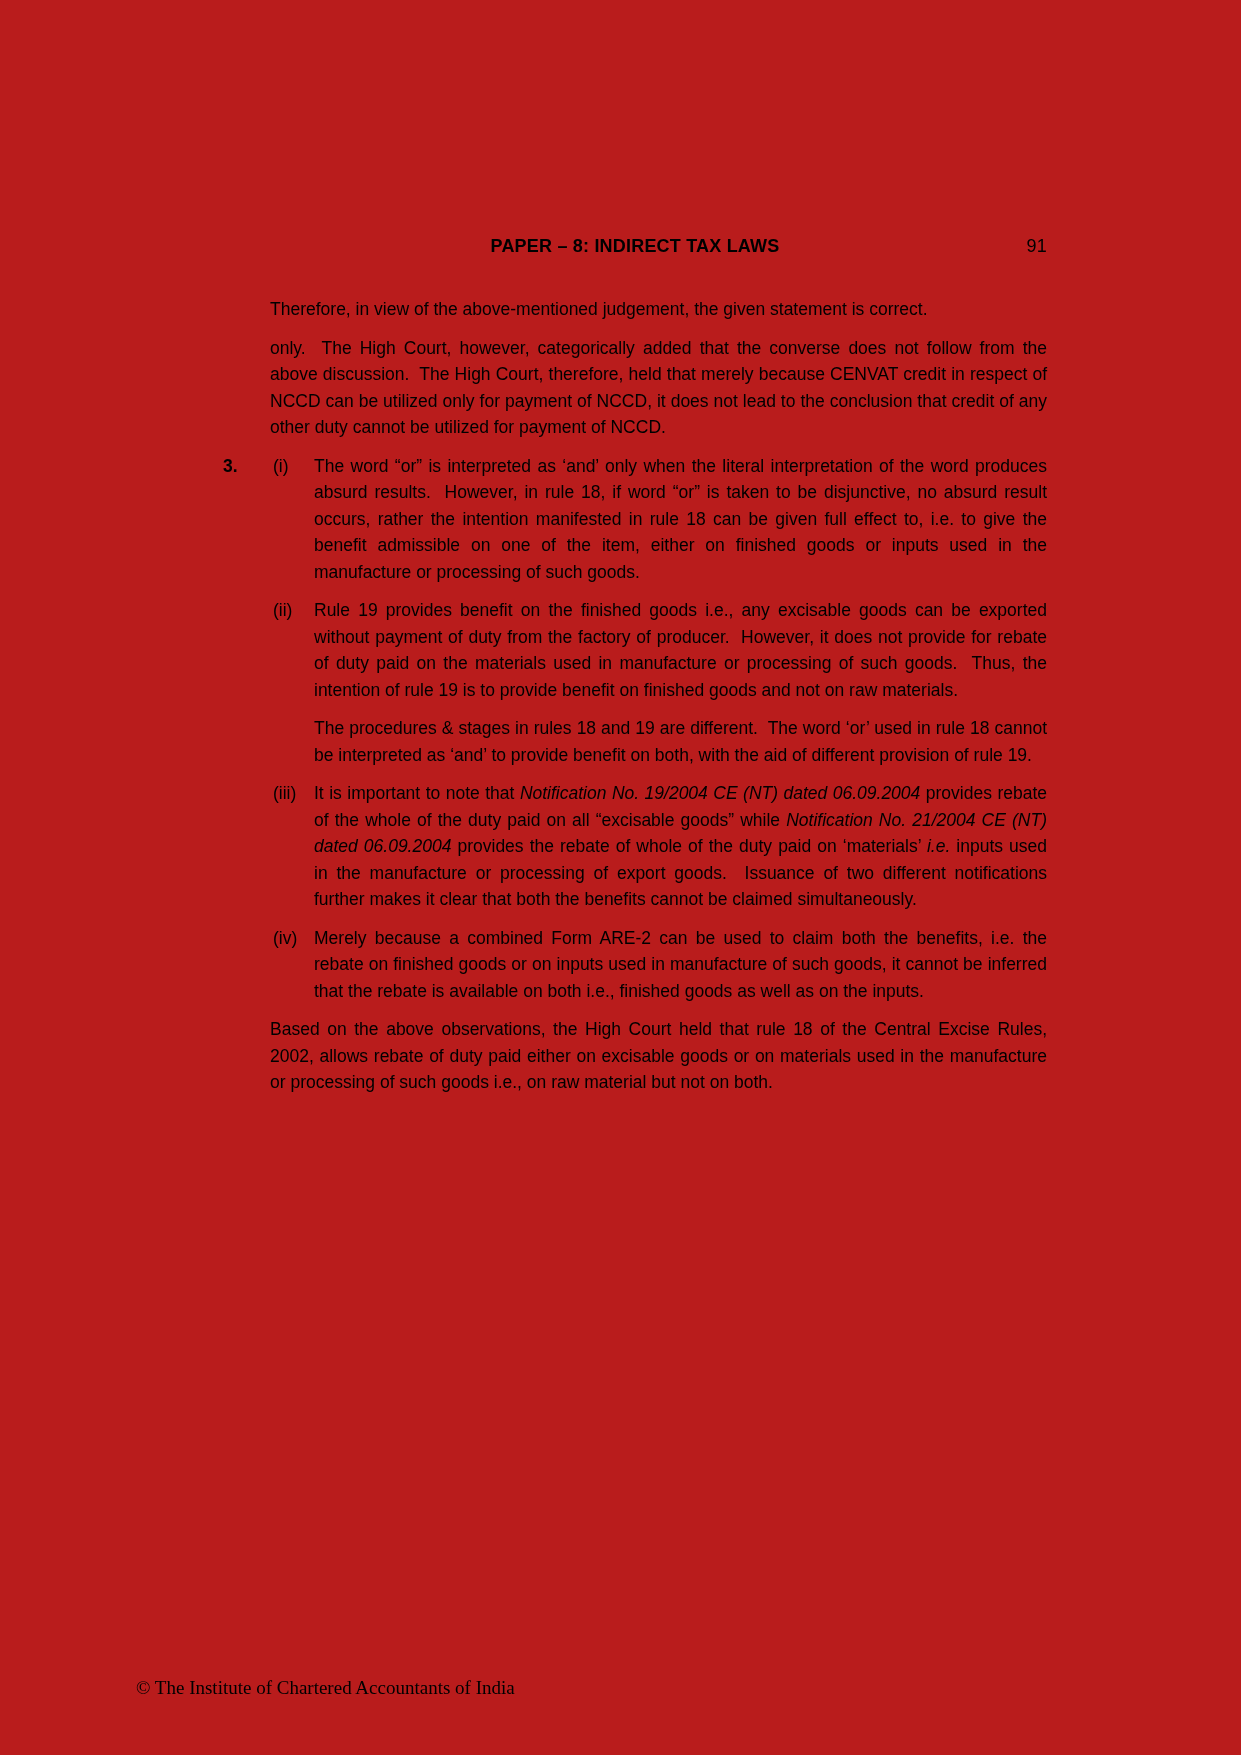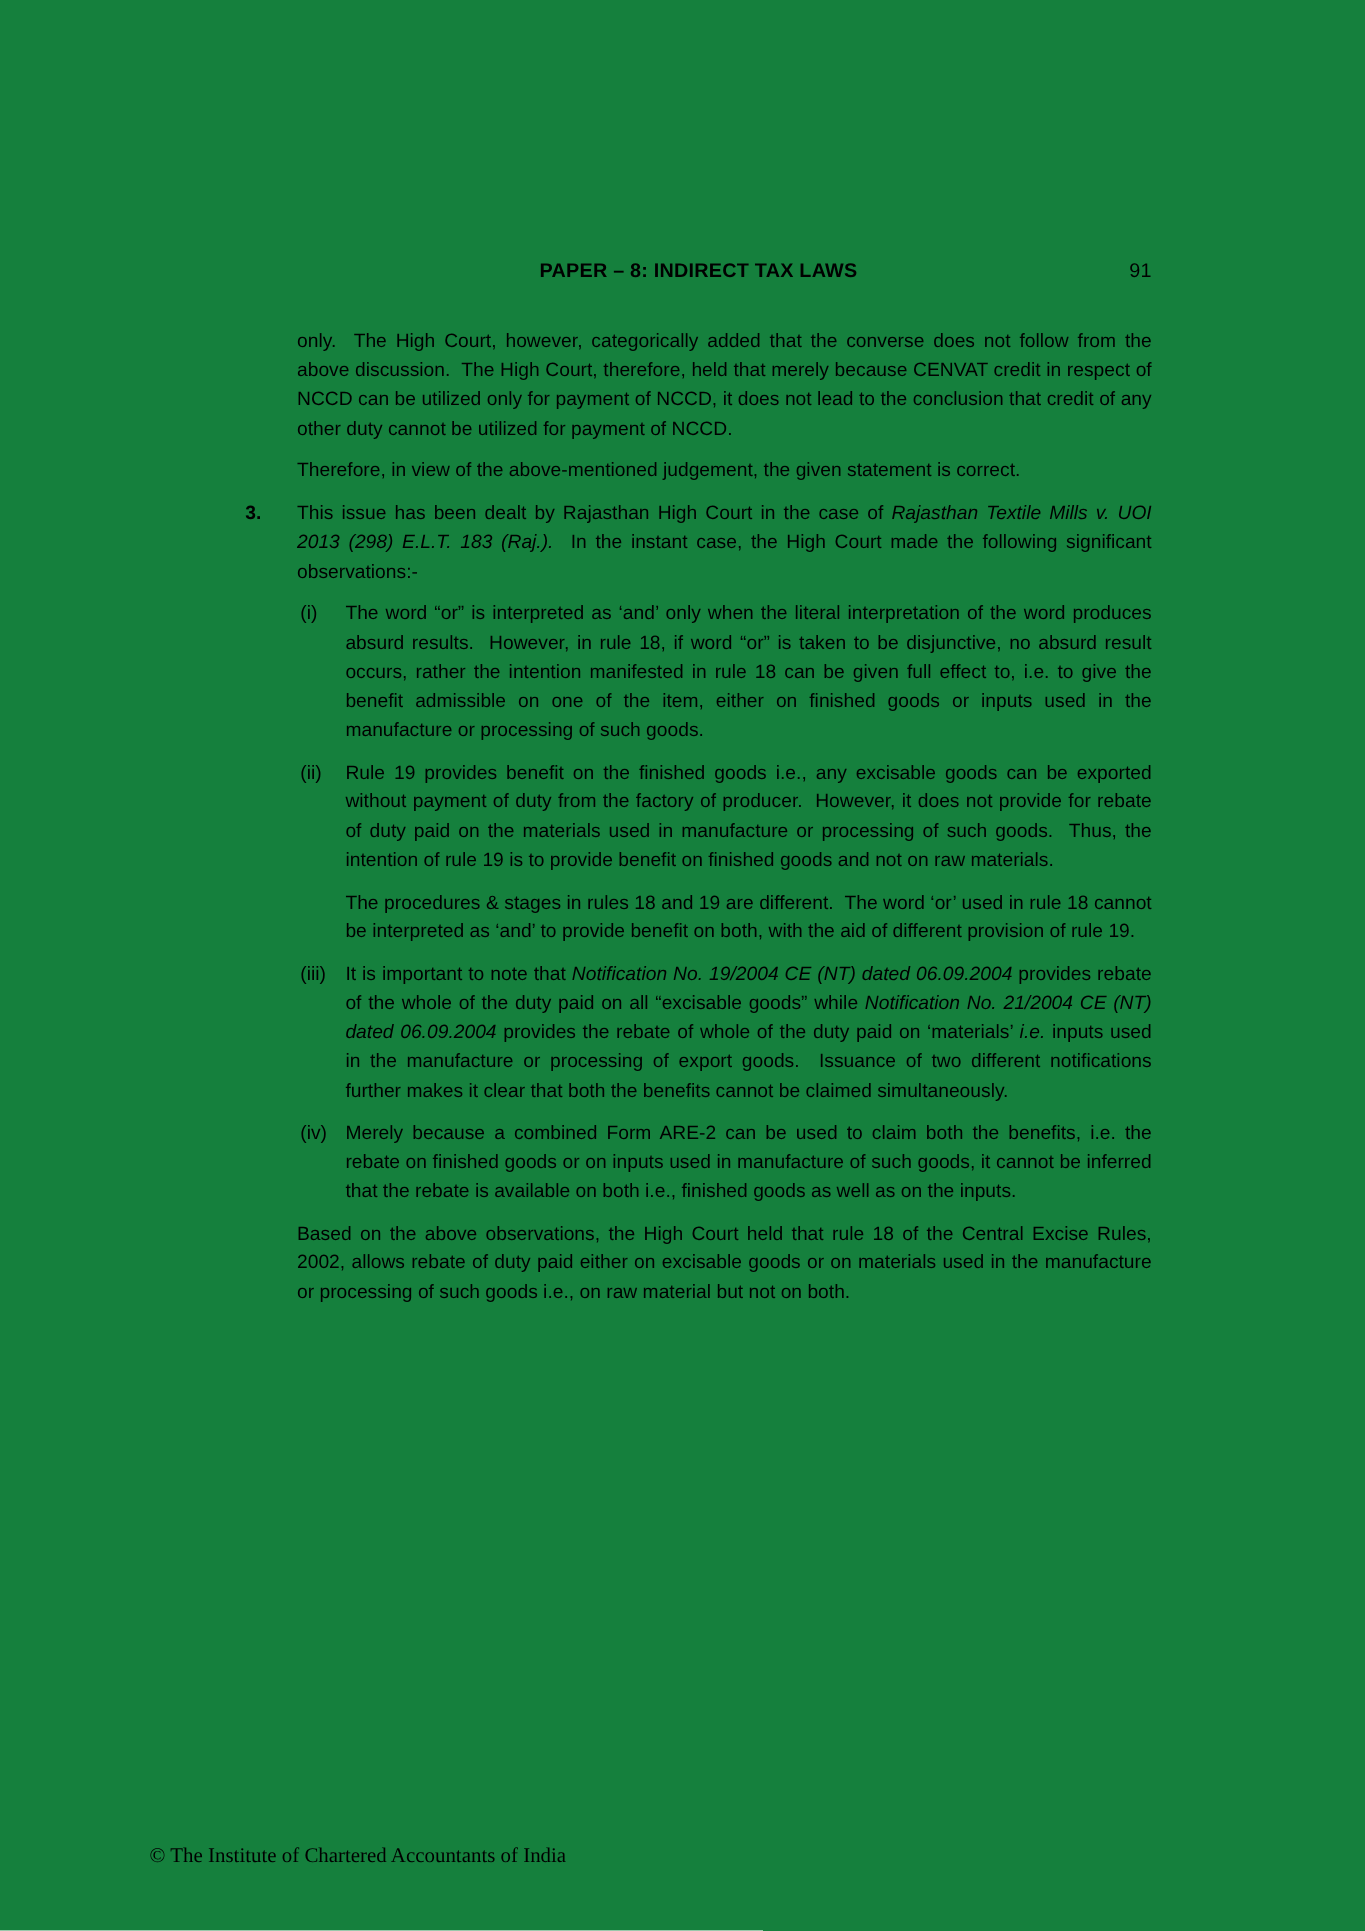--- a/index.html
+++ b/index.html
@@ -1,20 +1,20 @@
 <!DOCTYPE html>
 <html><head>
 <meta charset="utf-8">
 <style>
   html, body { margin: 0; padding: 0; background: #ffffff; }
   .page {
     position: relative;
     width: 1241px;
     height: 1755px;
-    background: #15803d;
+    background: #b91c1c;
     color: #000000;
     font-family: "Liberation Sans", sans-serif;
     overflow: hidden;
   }
   .header {
     position: absolute;
     top: 234px;
     left: 223px;
     right: 194px;
     text-align: center;
@@ -76,28 +76,27 @@
 
 <div class="page">
 
   <div class="header">
     <span>PAPER – 8: INDIRECT TAX LAWS</span>
     <span class="header-page-number">91</span>
   </div>
 
   <div class="content">
 
+    <p class="para"><span>Therefore, in view of the above-mentioned judgement, the given statement is correct.</span></p>
     <p class="para"><span>only.&nbsp; The High Court, however, categorically added that the converse does not follow from the above discussion.&nbsp; The High Court, therefore, held that merely because CENVAT credit in respect of NCCD can be utilized only for payment of NCCD, it does not lead to the conclusion that credit of any other duty cannot be utilized for payment of NCCD.</span></p>
-    <p class="para"><span>Therefore, in view of the above-mentioned judgement, the given statement is correct.</span></p>
 
     <div class="numbered-item">
       <span class="item-number">3.</span>
       <div class="item-body">
 
-        <p class="para"><span>This issue has been dealt by Rajasthan High Court in the case of </span><span class="it">Rajasthan Textile Mills v. UOI 2013 (298) E.L.T. 183 (Raj.).</span><span>&nbsp; In the instant case, the High Court made the following significant observations:-</span></p>
 
         <div class="sub-item">
           <span class="sub-marker">(i)</span>
           <div class="sub-body">
             <p class="para"><span>The word “or” is interpreted as ‘and’ only when the literal interpretation of the word produces absurd results.&nbsp; However, in rule 18, if word “or” is taken to be disjunctive, no absurd result occurs, rather the intention manifested in rule 18 can be given full effect to, i.e. to give the benefit admissible on one of the item, either on finished goods or inputs used in the manufacture or processing of such goods.</span></p>
           </div>
         </div>
 
         <div class="sub-item">
           <span class="sub-marker">(ii)</span>

